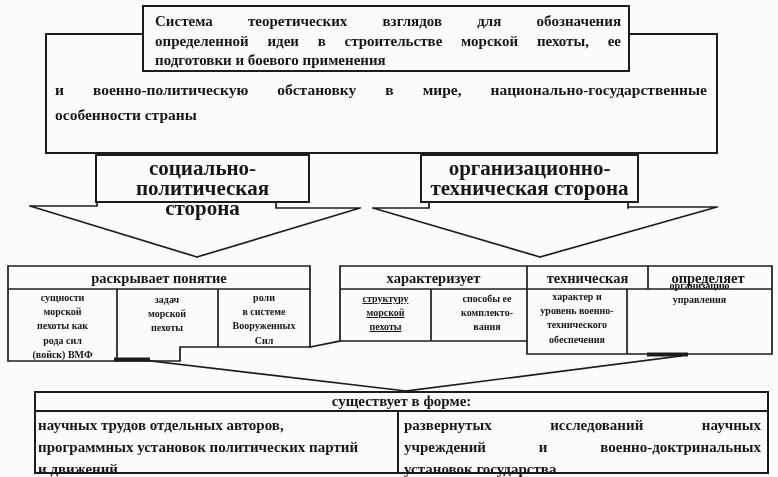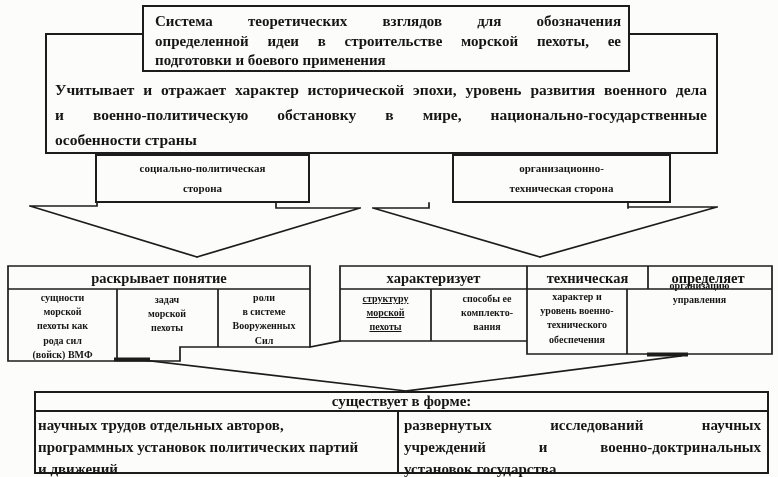--- a/index.html
+++ b/index.html
@@ -17,35 +17,34 @@
   .jpara div{text-align:justify;text-align-last:justify;}
   .jpara div:last-child{text-align-last:left;}
   .lpara div{text-align:left;}
   .cpara div{text-align:center;}
   
   .title-box{left:142px;top:5px;width:488px;height:67px;z-index:3;}
   .title-text{padding:5px 7px 0 11px;font-size:15px;line-height:19.5px;}
   .context-box{left:45px;top:33px;width:673px;height:121px;z-index:1;}
   .context-text{padding:42px 9px 0 8px;font-size:15.5px;line-height:25px;}
   .aspect-left{left:95px;top:154px;width:215px;height:49px;z-index:2;}
-  .aspect-right{left:452px;top:154px;width:219px;height:49px;z-index:2;}
-  .aspect-text{padding-top:2px;font-size:11px;line-height:20px;}
+  .aspect-right{left:420px;top:154px;width:219px;height:49px;z-index:2;}
+  .aspect-text{padding-top:2px;font-size:21px;line-height:20px;}
   .th{font-size:14.5px;line-height:20px;text-align:center;}
   .td{font-size:10px;line-height:14.2px;text-align:center;}
   .forms-header{left:35px;top:393px;width:733px;font-size:15px;text-align:center;}
   .forms-cell{font-size:15px;line-height:22px;}
 </style>
 </head>
 <body>
 
 <div class="stage">
 
   <div class="abs outlined context-box">
     <div class="context-text jpara">
-        <div>Учитывает и отражает характер исторической эпохи, уровень развития военного дела</div>
         <div>и военно-политическую обстановку в мире, национально-государственные</div>
         <div>особенности страны</div>
       </div>
   </div>
 
   <div class="abs outlined title-box">
     <div class="title-text jpara">
         <div>Система теоретических взглядов для обозначения</div>
         <div>определенной идеи в строительстве морской пехоты, ее</div>
         <div>подготовки и боевого применения</div>

